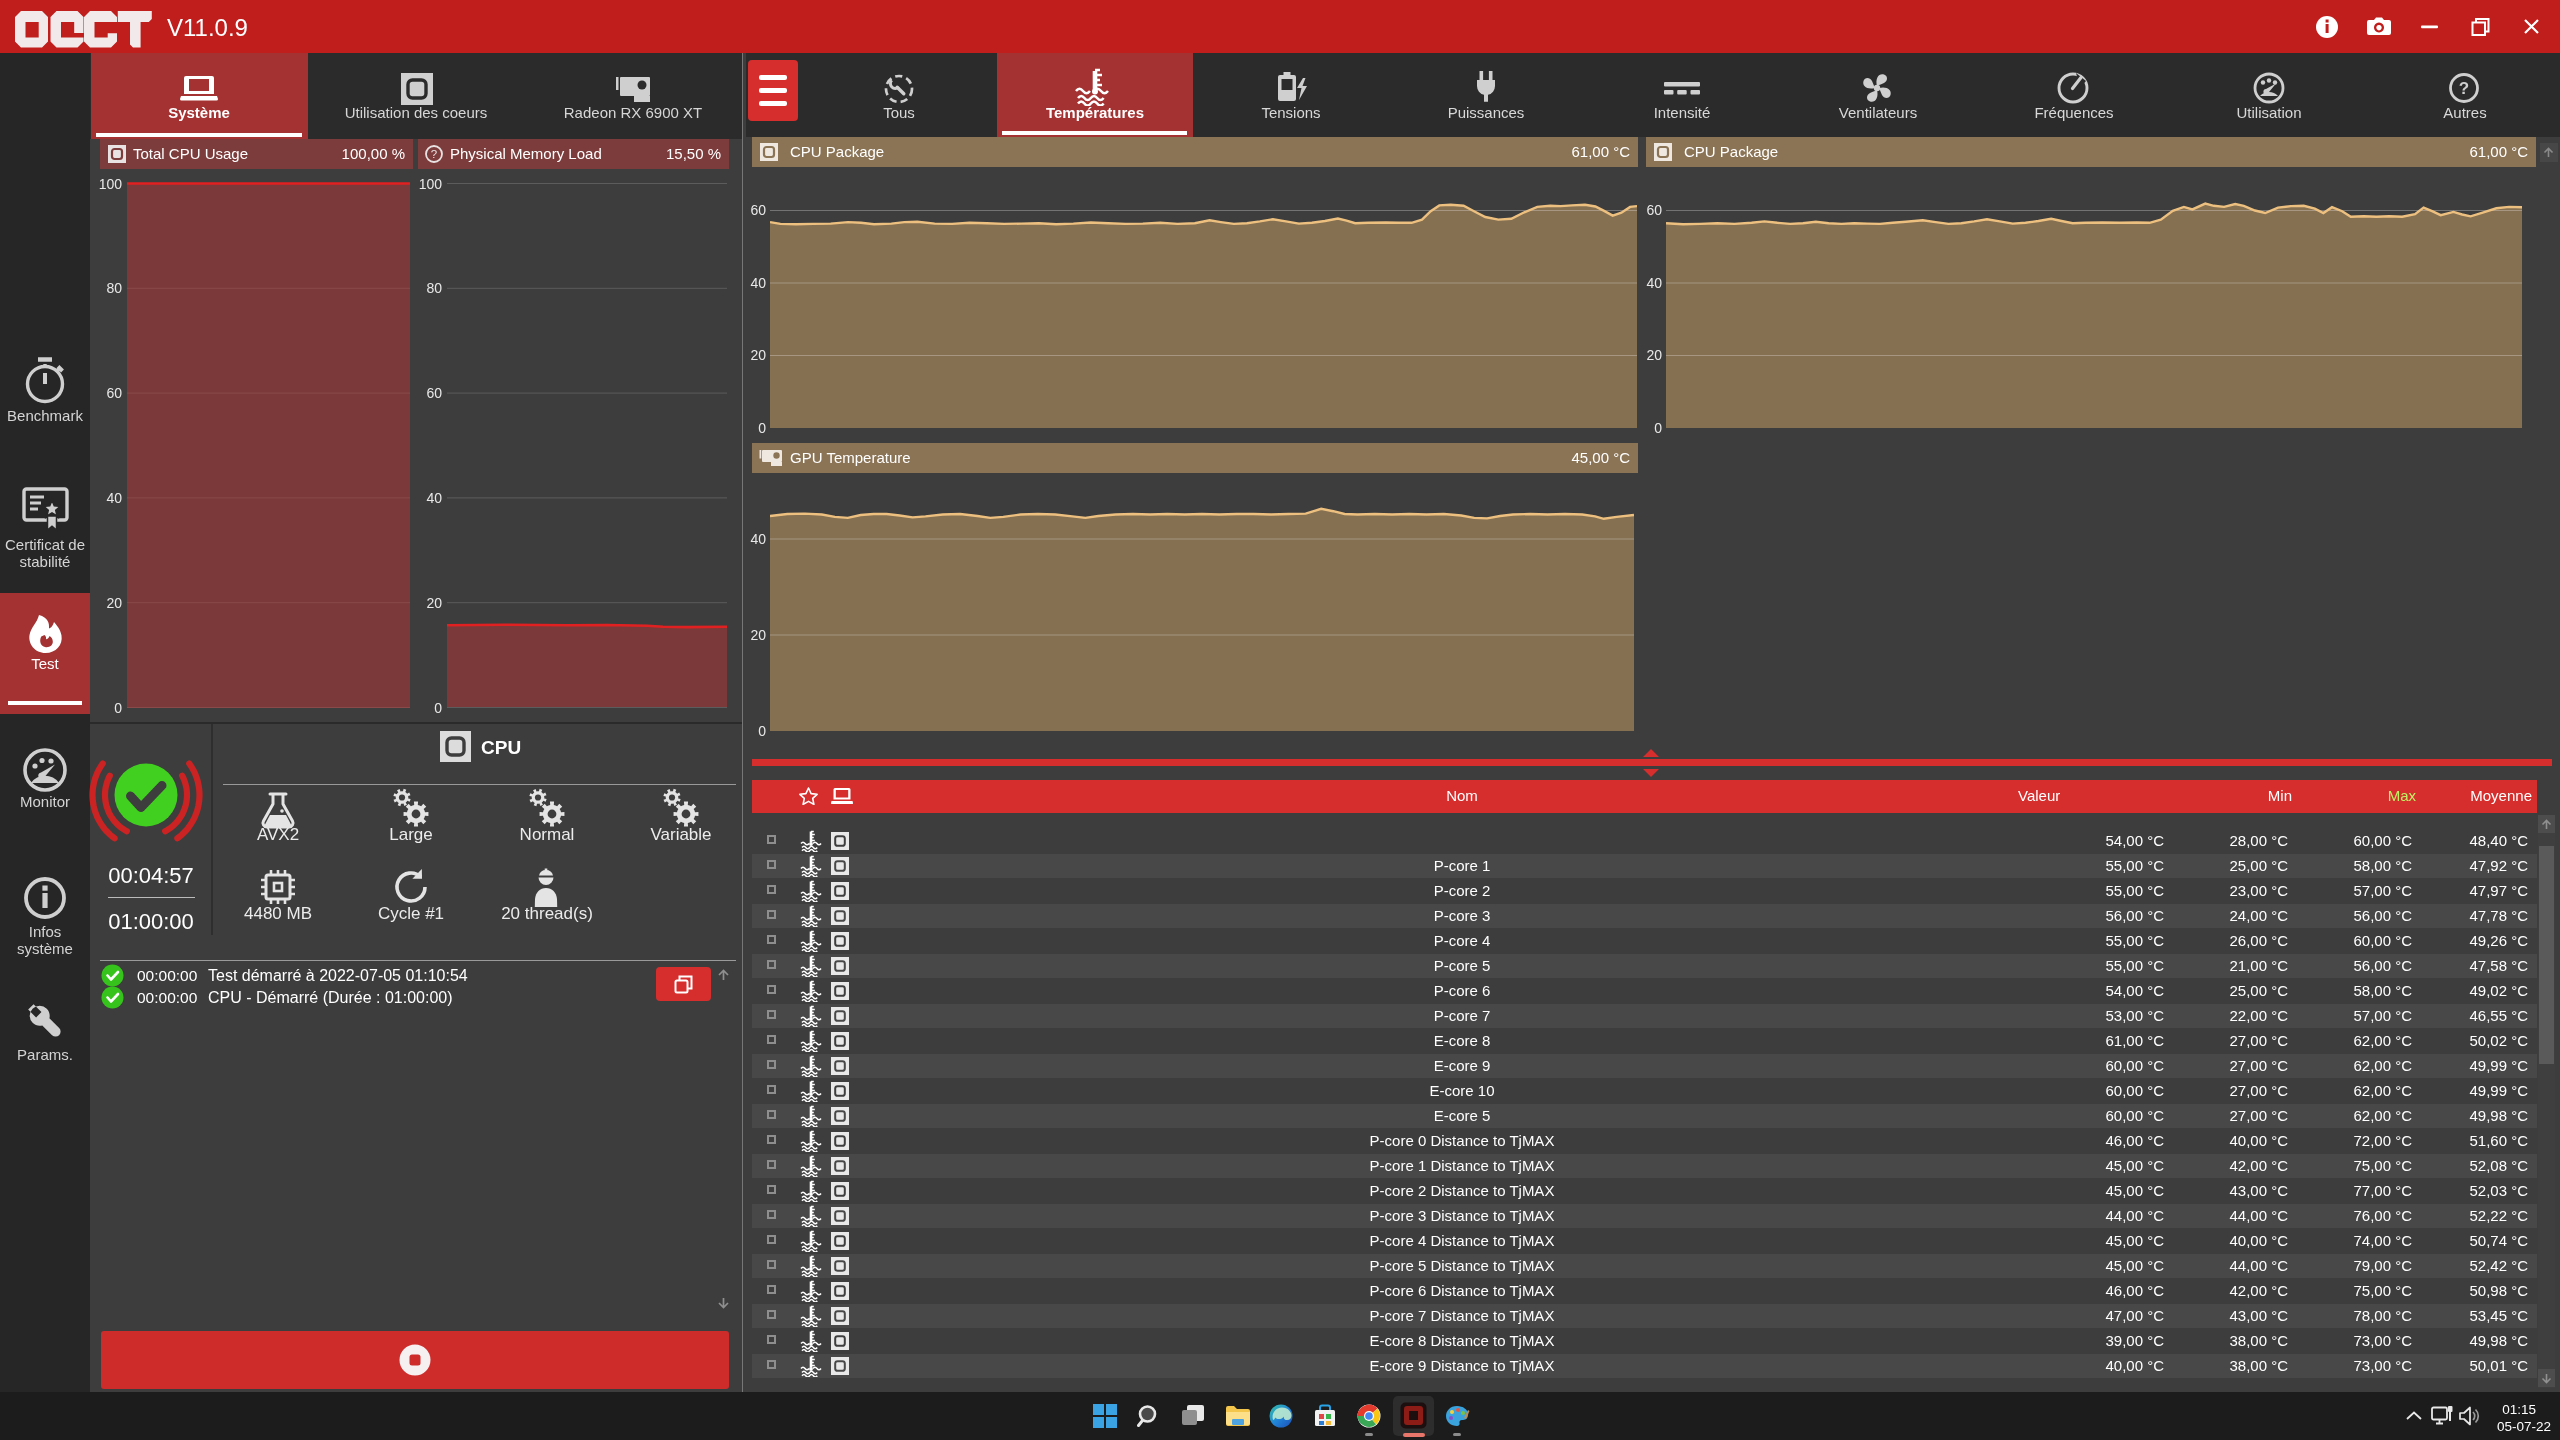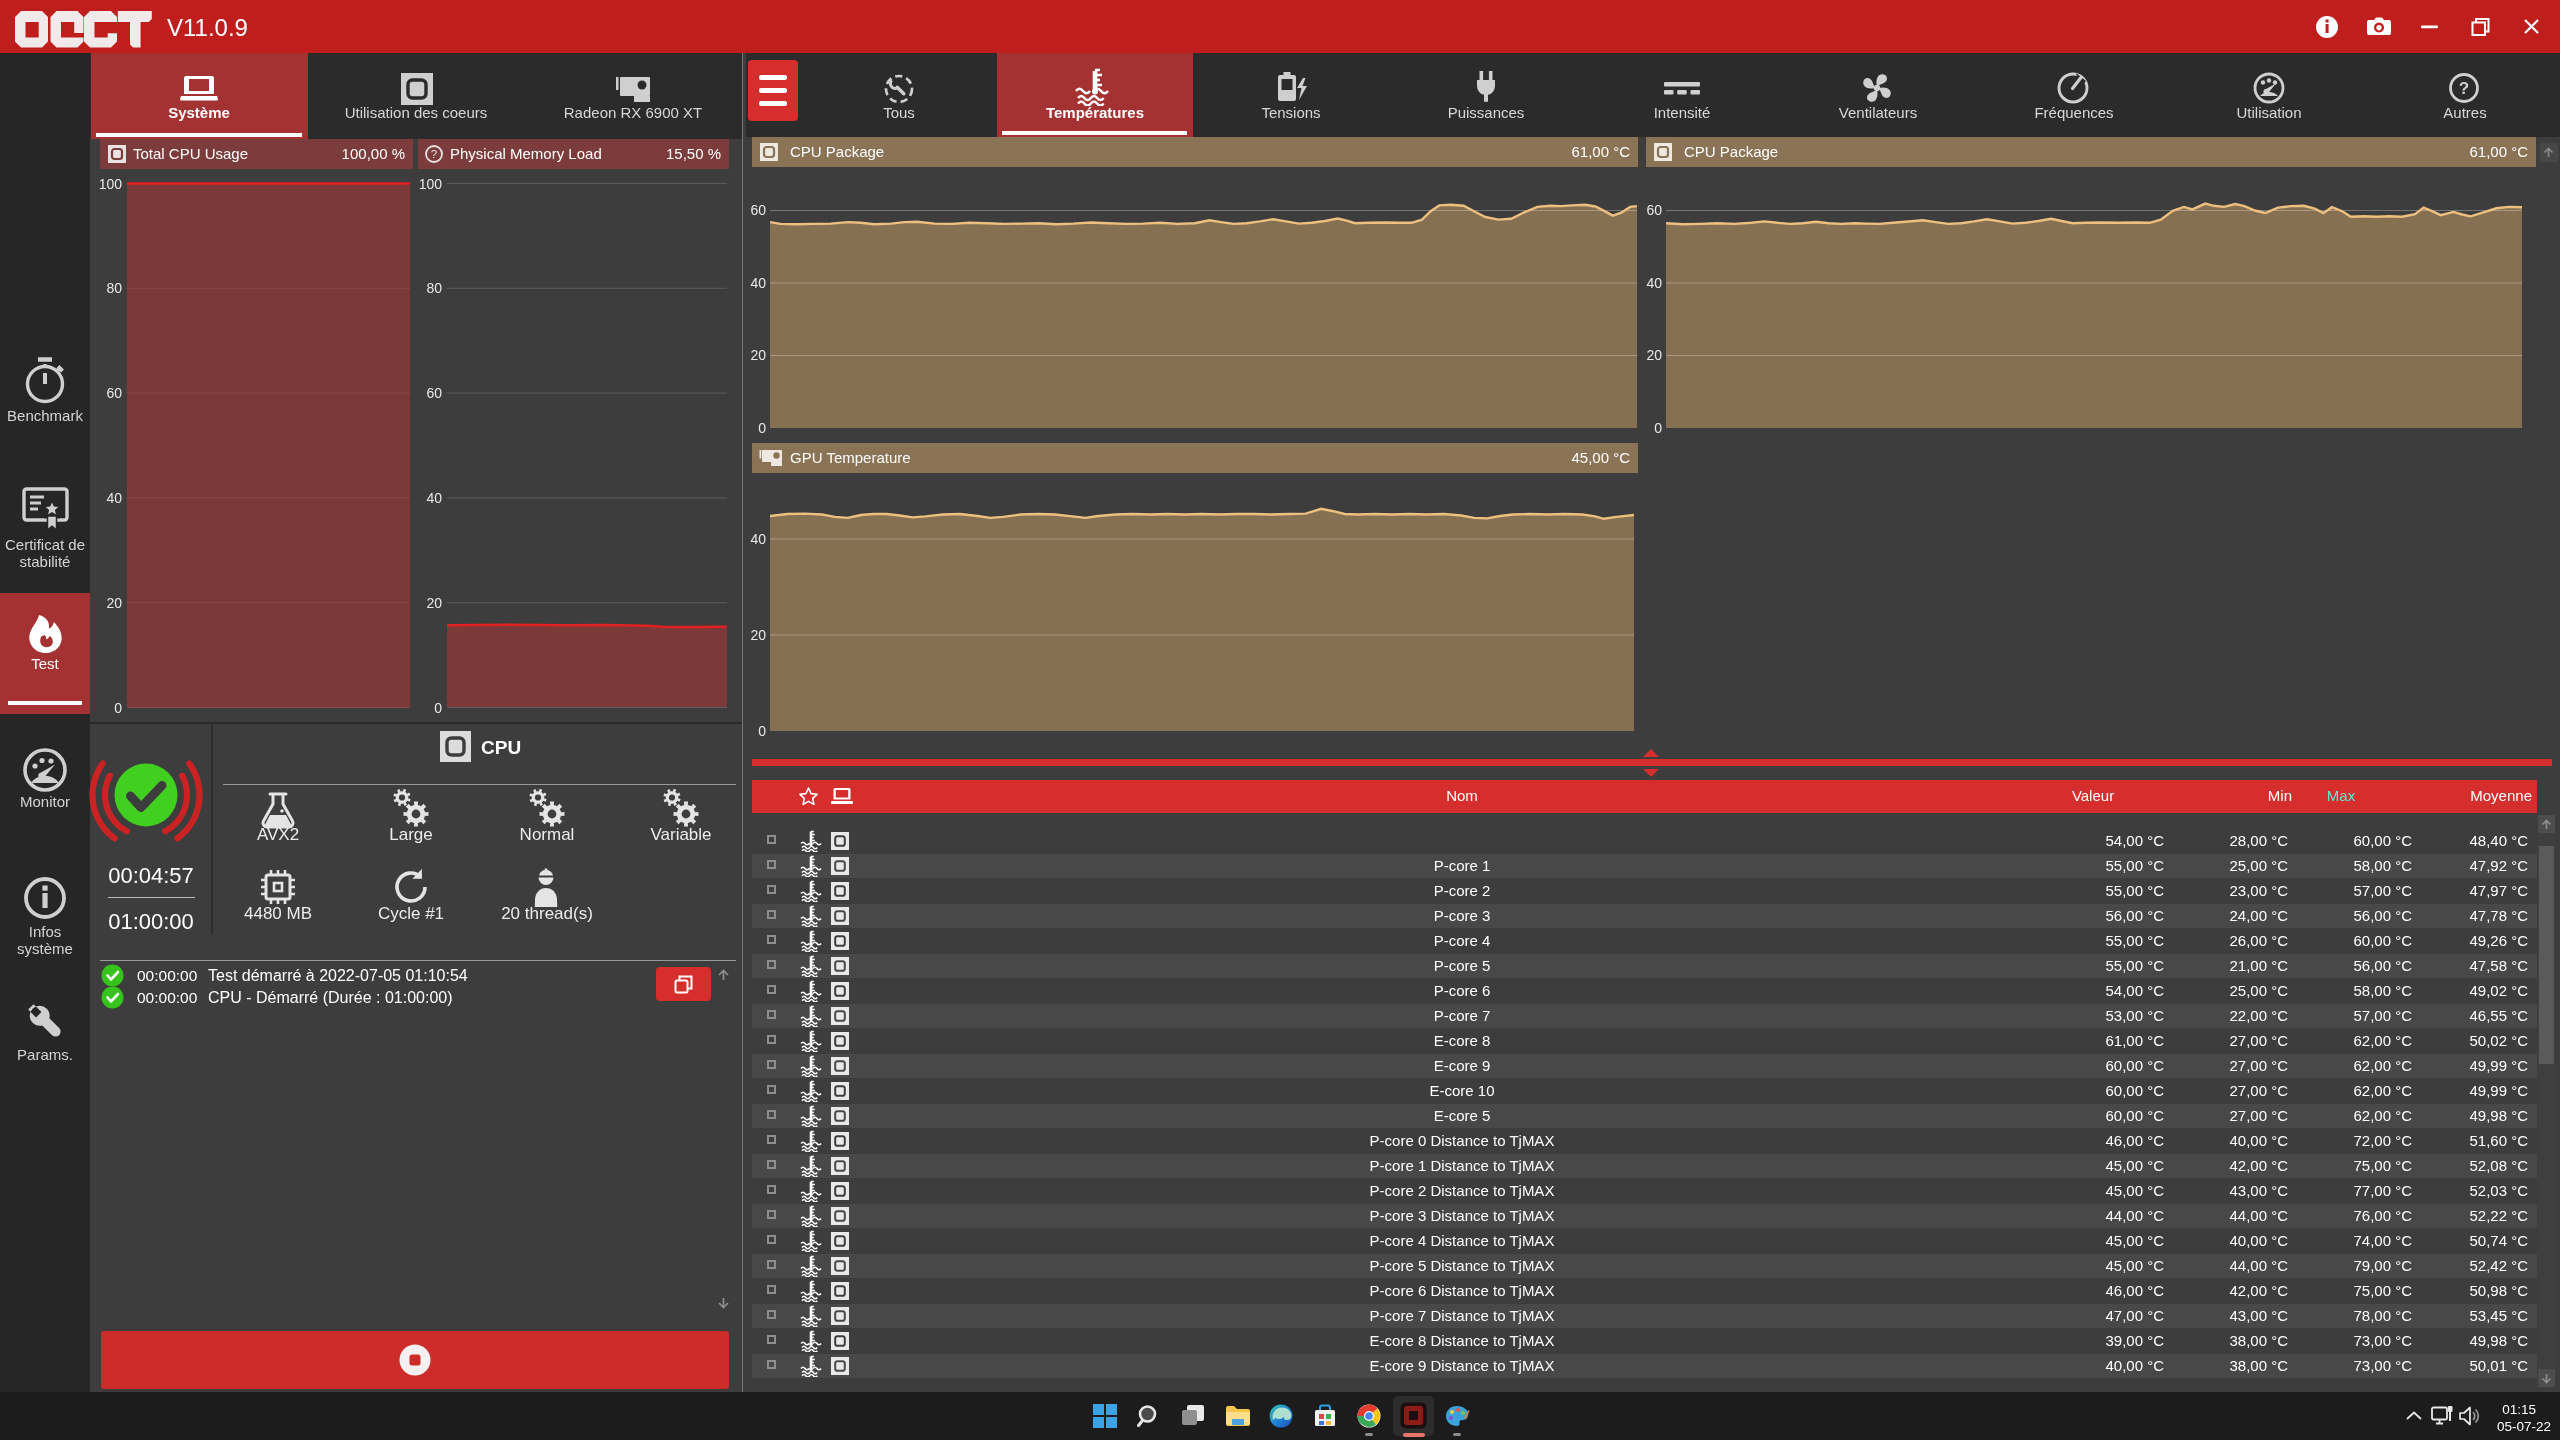--- a/index.html
+++ b/index.html
@@ -460,23 +460,23 @@
     <svg class="abs" style="left:799px;top:787px" width="19" height="18" viewBox="0 0 19 18">
 <path d="M9.5,1 l2.6,5.6 6,0.7 -4.4,4.1 1.2,6 -5.4,-3 -5.4,3 1.2,-6 -4.4,-4.1 6,-0.7 Z" fill="none" stroke="#fff" stroke-width="1.6" stroke-linejoin="round"></path>
     </svg>
     <svg class="abs" style="left:831px;top:787px" width="22" height="18" viewBox="0 0 22 18">
 <g fill="#fff">
         <path d="M4,1 h14 a1.5,1.5 0 0 1 1.5,1.5 v10 h-17 v-10 a1.5,1.5 0 0 1 1.5,-1.5 Z M4.8,3 v7.5 h12.4 v-7.5 Z" fill-rule="evenodd"></path>
 <path d="M0.5,14 h21 l0.5,1.8 a1,1 0 0 1 -1,1.2 h-20 a1,1 0 0 1 -1,-1.2 Z"></path>
       </g>
     </svg>
     <div class="abs" style="left:752px;top:787px;width:1420px;text-align:center;color:#fff;font-size:15px">Nom</div>
-    <div class="abs" style="left:2018px;top:787px;width:150px;text-align:center;color:#fff;font-size:15px">Valeur</div>
+    <div class="abs" style="left:2018px;top:787px;width:150px;text-align:left;color:#fff;font-size:15px">Valeur</div>
     <div class="abs" style="left:2142px;top:787px;width:150px;text-align:right;color:#fff;font-size:15px">Min</div>
-    <div class="abs" style="left:2266px;top:787px;width:150px;text-align:center;color:#5eead4;font-size:15px">Max</div>
+    <div class="abs" style="left:2266px;top:787px;width:150px;text-align:right;color:#bef264;font-size:15px">Max</div>
     <div class="abs" style="left:2382px;top:787px;width:150px;text-align:right;color:#fff;font-size:15px">Moyenne</div>
     <div class="trow" style="top:829px;height:24px;background:#3d3d3d">
       <div class="abs" style="left:15px;top:6px;width:9px;height:9px;border:2px solid #8e8e8e"></div>
       <svg class="abs" style="left:48px;top:1px" width="22" height="22" viewBox="0 0 22 22">
 <g stroke="#fff" fill="none">
 <path d="M11,1.5 v11" stroke-width="2.6"></path>
           <circle cx="11" cy="14" r="1.9" fill="#fff" stroke="none"></circle>
 <path d="M11,1.5 h2.8 M12,4.5 h2.8 M11,7.5 h2.8 M12,10.5 h2.8" stroke-width="1.4"></path>
 <path d="M1,13.5 q2,-2.6 4,0 q2,2.6 4,0" stroke-width="1.5"></path>
           <path d="M13,13.5 q2,-2.6 4,0 q2,2.6 4,0" stroke-width="1.5"></path>

